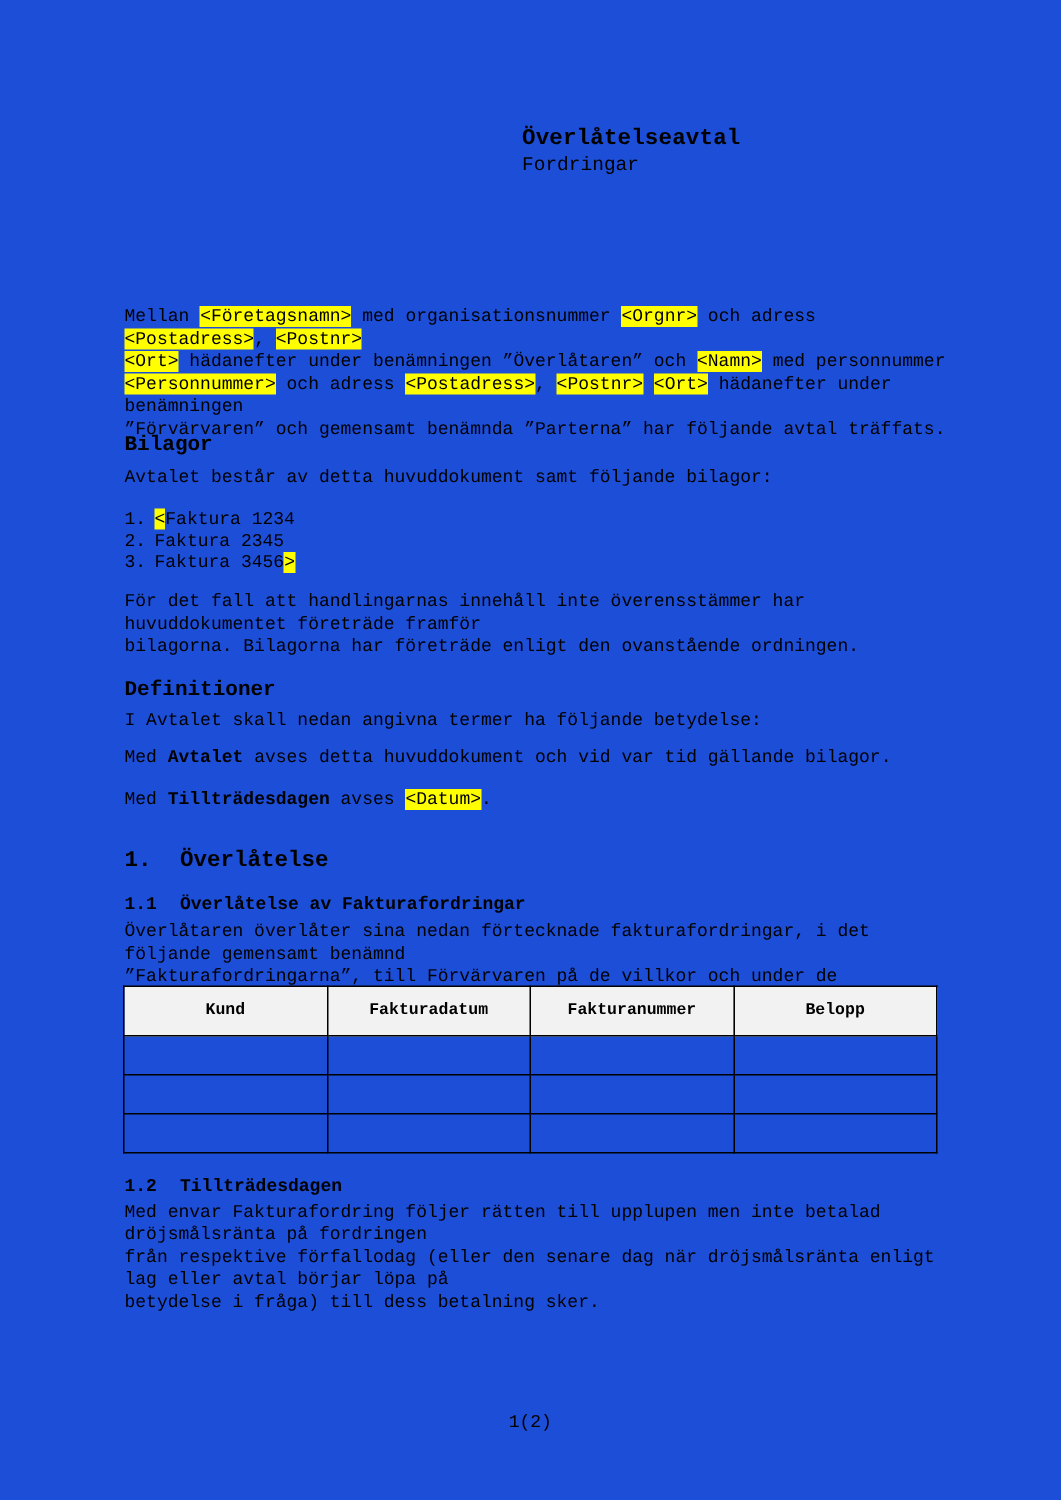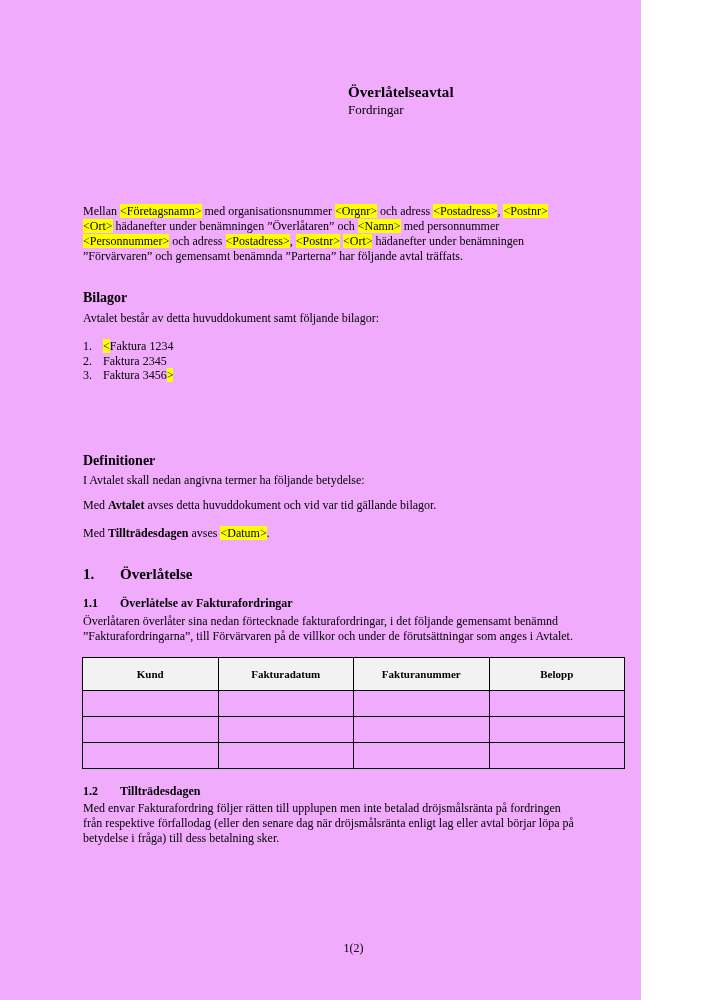--- a/index.html
+++ b/index.html
@@ -1,20 +1,20 @@
 <!DOCTYPE html>
 <html style="--hl: #ffff00; --th-bg: #f2f2f2;"><head>
 <meta charset="utf-8">
 <style>
   html,body{margin:0;padding:0;background:#ffffff;}
   .page{
     position:relative;
-    width:641px;height:1000px;
-    background:#f0abfc;
-    font-family:Liberation Serif, serif;
+    width:707px;height:1000px;
+    background:#1d4ed8;
+    font-family:Liberation Mono, monospace;
     color:#000;
     overflow:hidden;
   }
   .abs{position:absolute;left:83px;width:548px;margin:0;}
   .body{font-size:12px;line-height:15px;}
   .doc-title{font-size:15px;font-weight:bold;line-height:19px;letter-spacing:0.1px;}
   .doc-subtitle{font-size:13px;line-height:16px;}
   .hdg{font-size:14px;font-weight:bold;line-height:17px;margin:0;}
   .sec-hdg{font-size:15px;font-weight:bold;line-height:18px;margin:0;}
   .sub-hdg{font-size:12px;font-weight:bold;line-height:15px;margin:0;}
@@ -56,20 +56,21 @@
       <span class="num">1.</span><span><span class="hl">&lt;</span><span>Faktura 1234</span></span>
     </div>
     <div class="li">
       <span class="num">2.</span><span><span>Faktura 2345</span></span>
     </div>
     <div class="li">
       <span class="num">3.</span><span><span>Faktura 3456</span><span class="hl">&gt;</span></span>
     </div>
   </div>
 
+  <p class="abs body" style="top:394px;"><span>För det fall att handlingarnas innehåll inte överensstämmer har huvuddokumentet företräde framför</span><br><span>bilagorna. Bilagorna har företräde enligt den ovanstående ordningen.</span></p>
 
   <h2 class="abs hdg" style="top:452px;">Definitioner</h2>
   <p class="abs body" style="top:473px;">I Avtalet skall nedan angivna termer ha följande betydelse:</p>
   <p class="abs body" style="top:498px;"><span>Med </span><span class="b">Avtalet</span><span> avses detta huvuddokument och vid var tid gällande bilagor.</span></p>
   <p class="abs body" style="top:526px;"><span>Med </span><span class="b">Tillträdesdagen</span><span> avses </span><span class="hl">&lt;Datum&gt;</span><span>.</span></p>
 
   <h2 class="abs sec-hdg" style="top:565px;">
     <span class="secnum">1.</span><span>Överlåtelse</span>
   </h2>
 

